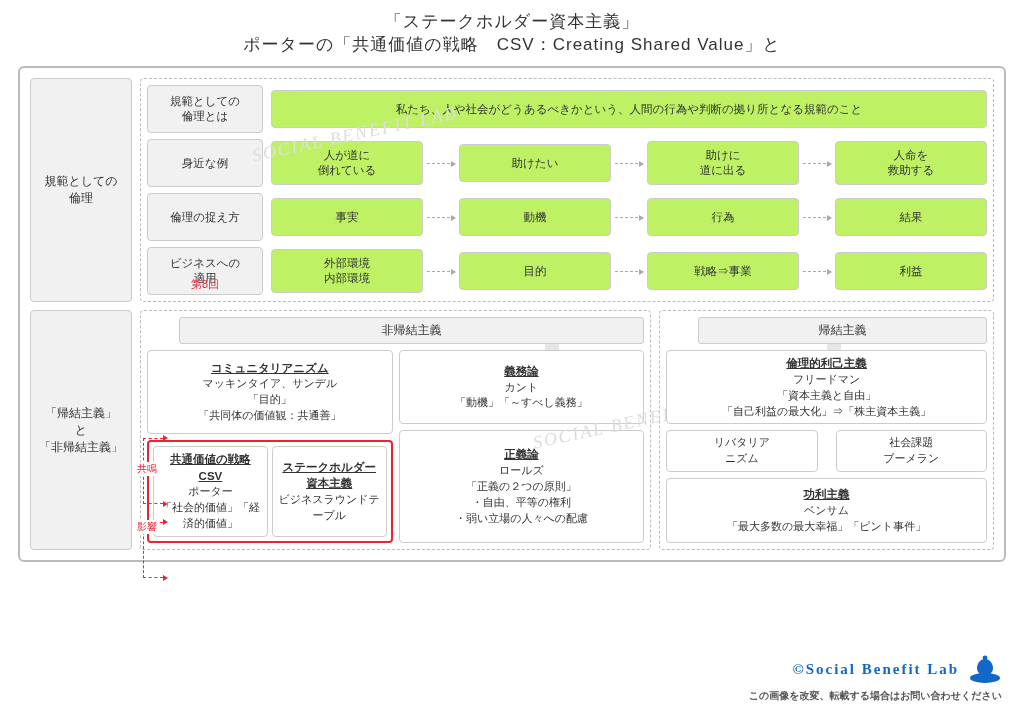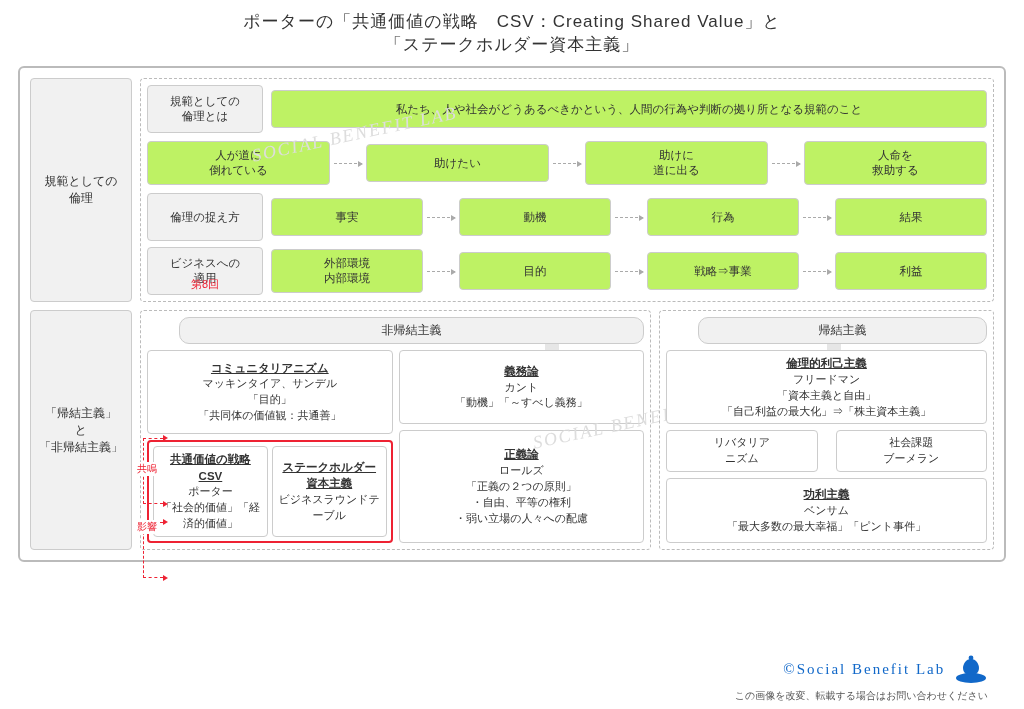--- a/index.html
+++ b/index.html
@@ -110,21 +110,21 @@
     display: flex;
     flex-direction: column;
     gap: 6px;
     position: relative;
   }
   .col-left { flex: 1.55; }
   .col-right { flex: 1; }
   .col-header {
     background: #f1f1f1;
     border: 1px solid #ccc;
-    border-radius: 10px;
+    border-radius: 3px;
     text-align: center;
     font-size: 12px;
     padding: 4px 16px;
     margin-left: 32px;
   }
   .col-body { display: flex; gap: 6px; flex: 1; }
   .sub-col { flex: 1; display: flex; flex-direction: column; gap: 6px; }
   .card {
     border: 1px solid #ccc;
     border-radius: 4px;
@@ -177,62 +177,64 @@
     font-size: 18px;
     letter-spacing: 2px;
     transform: rotate(-12deg);
     font-family: Georgia, serif;
     font-style: italic;
     pointer-events: none;
   }
   
   .footer {
     position: absolute;
-    right: 36px;
+    right: 22px;
     bottom: 6px;
     text-align: right;
     font-size: 10px;
     color: #555;
+    font-weight: bold;
   }
   .footer .brand {
     font-family: Georgia, serif;
     font-size: 15px;
     color: #1168c9;
     letter-spacing: 2px;
   }
   .logo {
     display: inline-block;
     vertical-align: middle;
     margin-left: 6px;
   }
 </style>
 </head>
 <body>
 
 <div class="title">
+  <div>「ステークホルダー資本主義」</div>
   <div>ポーターの「共通価値の戦略　CSV：Creating Shared Value」と</div>
-  <div>「ステークホルダー資本主義」</div>
 </div>
 
 <div class="main-frame">
 
   <div class="top-section">
     <div class="left-pillar" style="white-space:pre-line">規範としての
 倫理</div>
     <div class="top-right">
 
       <div class="row">
         <div class="row-label" style="white-space:pre-line">規範としての
 倫理とは</div>
         <div class="row-flow">
           <div class="flow-box flow-wide">私たち、人や社会がどうあるべきかという、人間の行為や判断の拠り所となる規範のこと</div>
         </div>
       </div>
 
       <div class="row">
+        <div class="row-label" style="white-space:pre-line">身近な例</div>
         <div class="row-flow">
           <div class="flow-box" style="white-space:pre-line">人が道に
 倒れている</div>
           <div class="arrow-dash"></div>
           <div class="flow-box" style="white-space:pre-line">助けたい</div>
           <div class="arrow-dash"></div>
           <div class="flow-box" style="white-space:pre-line">助けに
 道に出る</div>
           <div class="arrow-dash"></div>
           <div class="flow-box" style="white-space:pre-line">人命を

